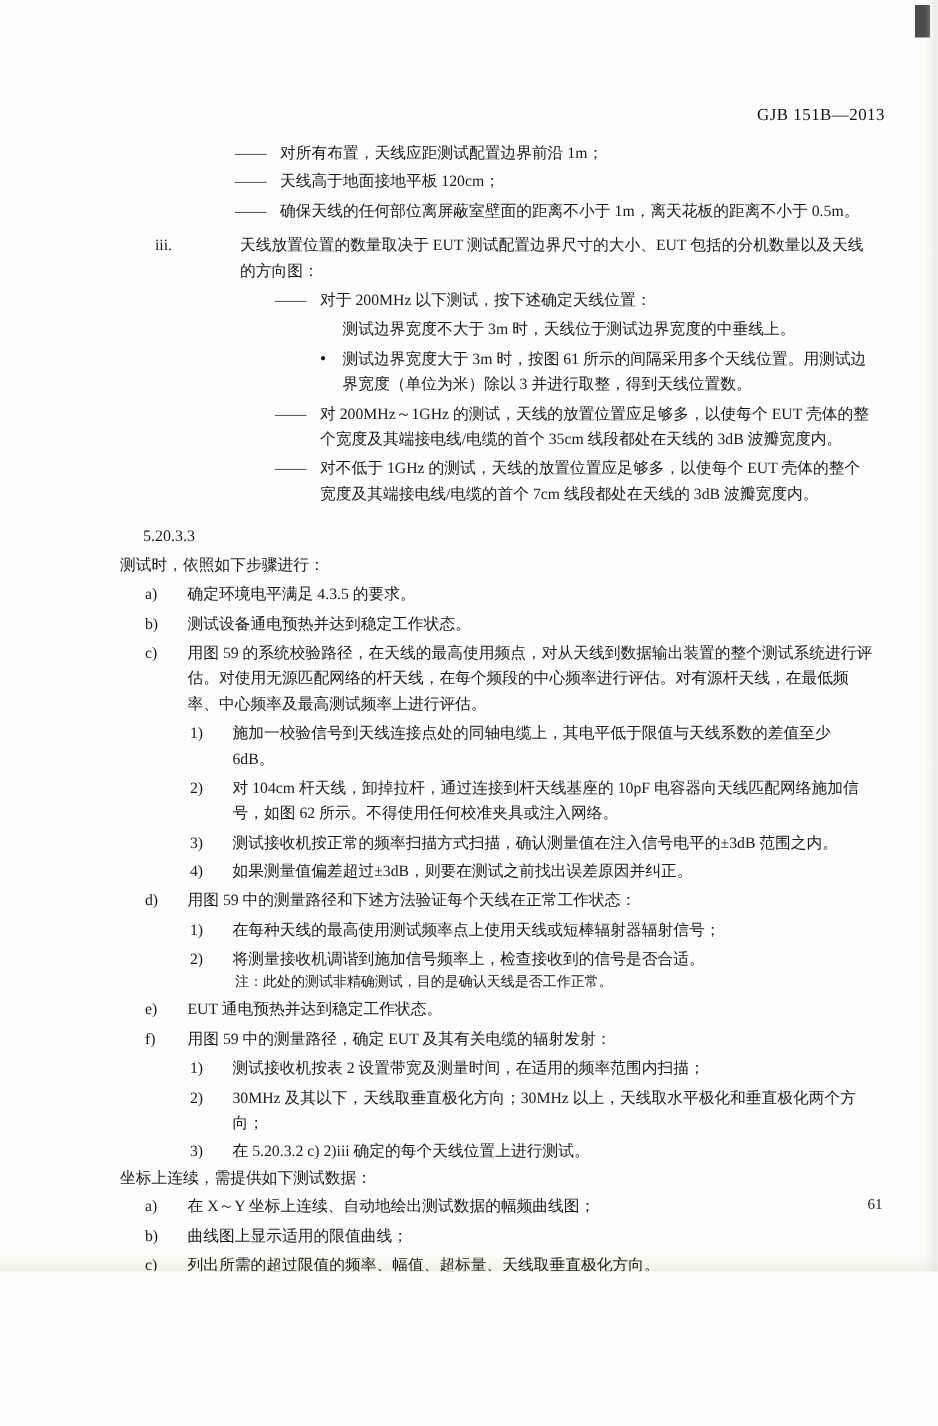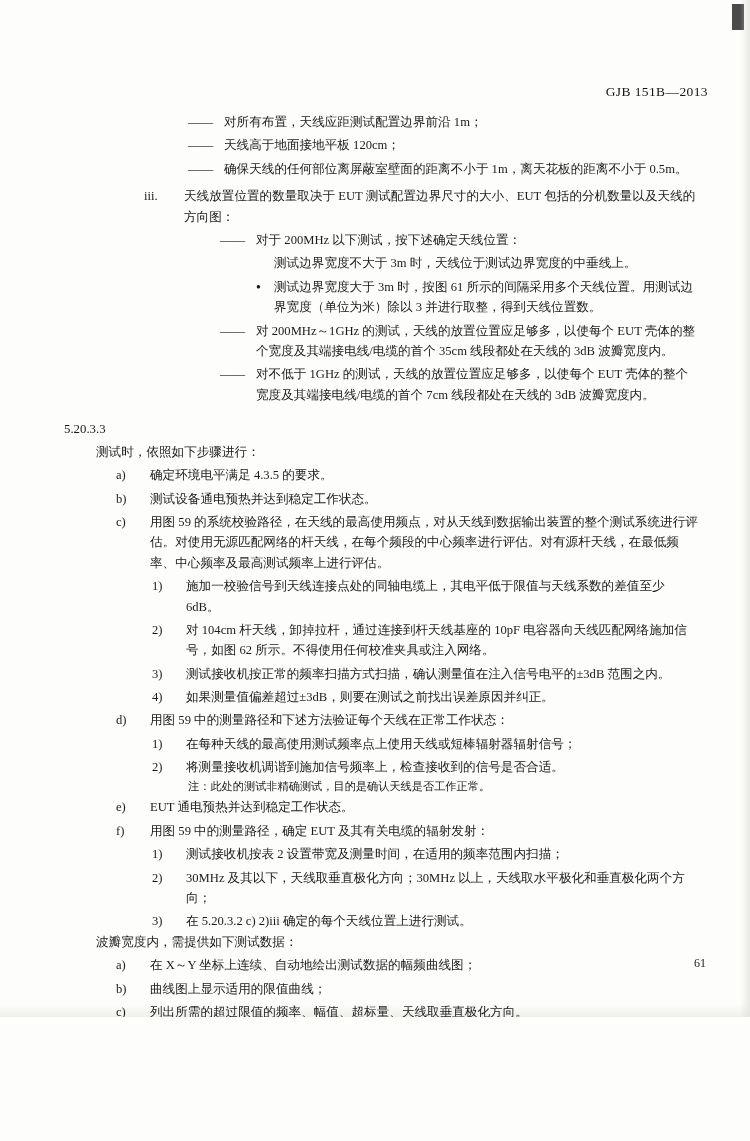--- a/index.html
+++ b/index.html
@@ -75,21 +75,21 @@
     flex: 0 0 auto;
     text-align: left;
     white-space: pre;
   }
   .body {
     flex: 1 1 auto;
   }
 
   
   .lvl-dash    { margin-left: 128px; }
-  .lvl-roman   { margin-left: 84px; }
+  .lvl-roman   { margin-left: 64px; gap: 28px; }
   .lvl-dash2   { margin-left: 160px; }
   .lvl-bullet  { margin-left: 196px; }
   .lvl-alpha   { margin-left: 56px; }
   .lvl-num     { margin-left: 92px; }
   .lvl-para    { margin-left: 36px; }
 
   .marker-dash { flex-basis: 36px; }
   .marker-roman { flex-basis: 40px; }
   .marker-bullet { flex-basis: 18px; }
   .marker-alpha { flex-basis: 34px; }
@@ -100,20 +100,21 @@
     font-size: 8px;
     position: relative;
     top: -2px;
   }
 
   .sec-title {
     margin-top: 14px;
     margin-bottom: 2px;
     display: flex;
     font-size: 12.8px;
+    text-align: right;
   }
   .sec-num {
     flex: 0 0 92px;
     margin-left: 4px;
   }
   .sec-label { flex: 1 1 auto; }
 
   .gap-s { margin-top: 3px; }
   .gap-m { margin-top: 7px; }
 
@@ -250,21 +251,21 @@
     </div>
     <div class="row lvl-num gap-s">
       <span class="marker marker-num">2)</span>
       <span class="body">30MHz 及其以下，天线取垂直极化方向；30MHz 以上，天线取水平极化和垂直极化两个方向；</span>
     </div>
     <div class="row lvl-num gap-s">
       <span class="marker marker-num">3)</span>
       <span class="body">在 5.20.3.2 c) 2)iii 确定的每个天线位置上进行测试。</span>
     </div>
 
-    <div class="lvl-para">波瓣宽度内，需提供如下测试数据：</div>
+    <div class="lvl-para">坐标上连续，需提供如下测试数据：</div>
 
     <div class="row lvl-alpha gap-s">
       <span class="marker marker-alpha">a)</span>
       <span class="body">在 X～Y 坐标上连续、自动地绘出测试数据的幅频曲线图；</span>
     </div>
     <div class="row lvl-alpha gap-s">
       <span class="marker marker-alpha">b)</span>
       <span class="body">曲线图上显示适用的限值曲线；</span>
     </div>
     <div class="row lvl-alpha gap-s">

